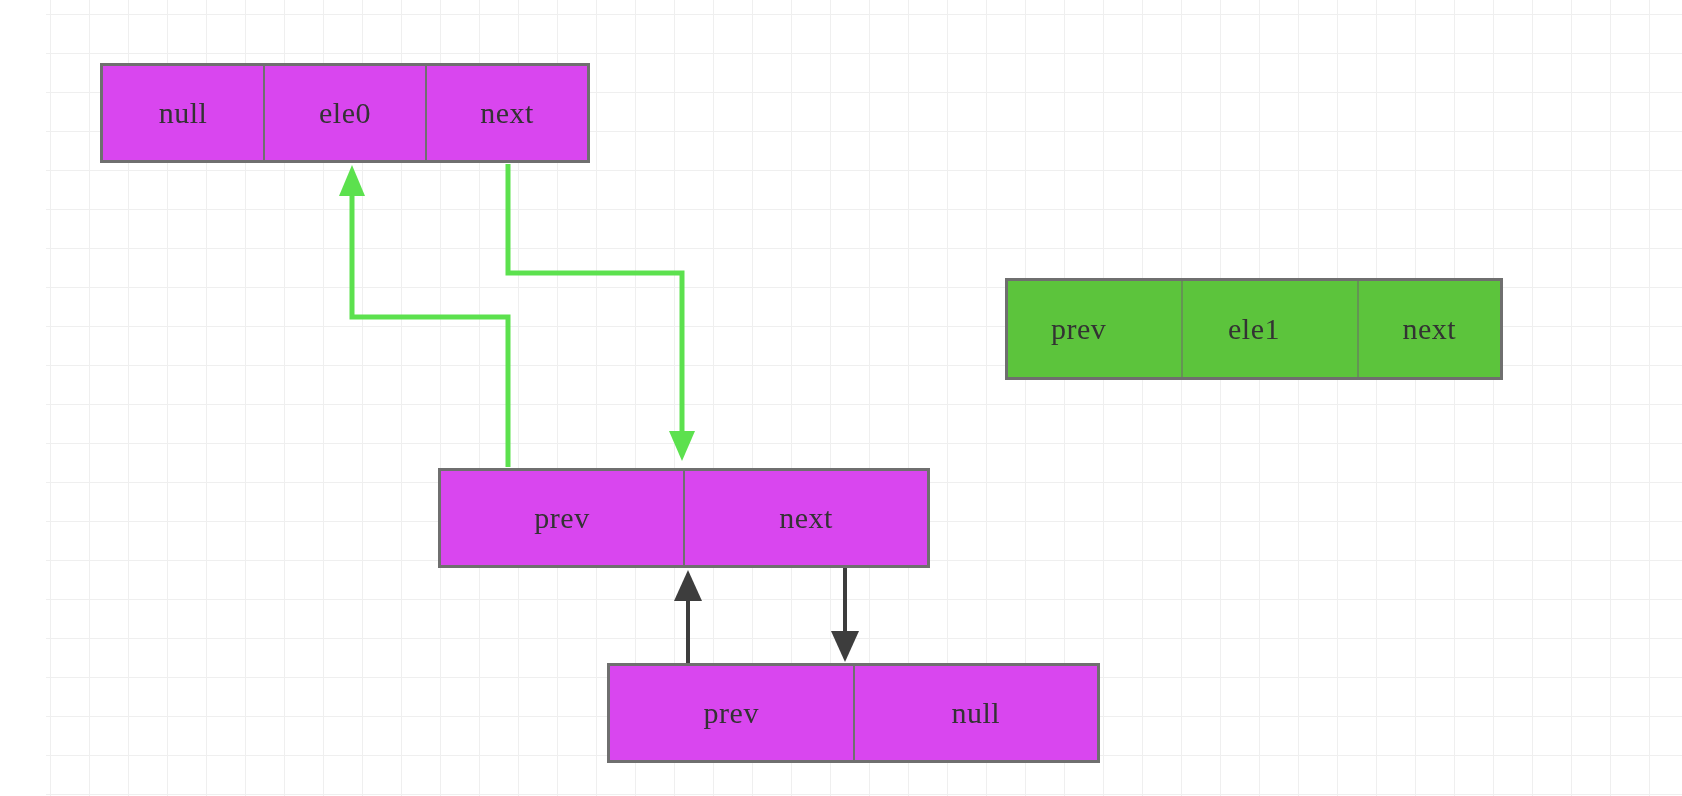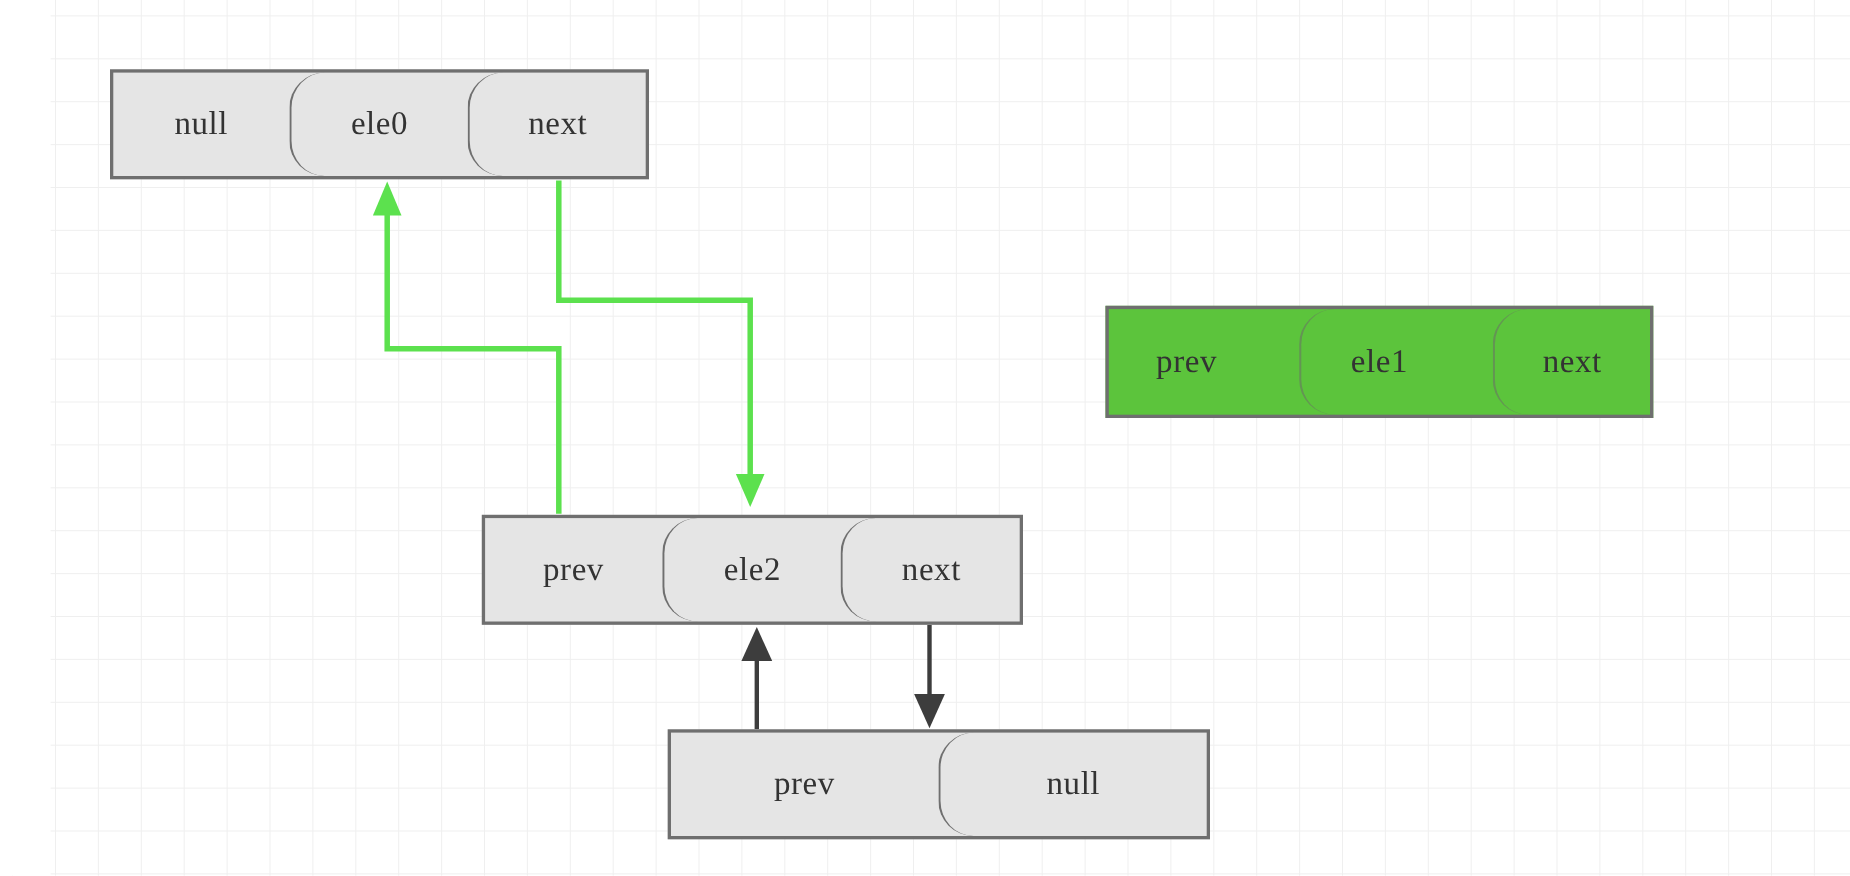--- a/index.html
+++ b/index.html
@@ -12,27 +12,27 @@
     background-size:39px 39px;
     background-position:11px 14px;
     font-family:"Liberation Serif", serif;
   }
   .edge-margin{
     position:absolute;left:0;top:0;width:46px;height:796px;
     background:#ffffff;
   }
   .node{
     position:absolute;display:flex;box-sizing:border-box;
-    background:#e5e5e5;border:3px solid #6f6f6f;
+    background:#d946ef;border:3px solid #6f6f6f;
   }
   .node .cell{
     flex:1;display:flex;align-items:center;justify-content:center;
     font-size:30px;color:#333333;letter-spacing:0.5px;
   }
-  .node .cell + .cell{border-left:2px solid #6f6f6f;border-radius:32px;}
+  .node .cell + .cell{border-left:2px solid #6f6f6f;}
   .node.green{background:#5cc43c;}
   .node.green .cell + .cell{border-left-color:#649454;margin-left:32px;}
   #node-ele0{left:100px;top:63px;width:490px;height:100px;}
   #node-ele1{left:1005px;top:278px;width:498px;height:102px;}
   #node-ele2{left:438px;top:468px;width:492px;height:100px;}
   #node-ele3{left:607px;top:663px;width:493px;height:100px;}
   svg.edges{position:absolute;left:0;top:0;width:1682px;height:796px;}
   .edge-line{fill:none;stroke-linejoin:miter;stroke-linecap:butt;}
   .edge-green{stroke-width:5px;}
   .edge-black{stroke-width:4px;}
@@ -72,20 +72,19 @@
 </div>
 
 <div class="node green" id="node-ele1">
   <div class="cell">prev</div>
   <div class="cell">ele1</div>
   <div class="cell">next</div>
 </div>
 
 <div class="node" id="node-ele2">
   <div class="cell">prev</div>
-  <div class="cell">ele2</div>
   <div class="cell">next</div>
 </div>
 
 <div class="node" id="node-ele3">
   <div class="cell">prev</div>
   <div class="cell">null</div>
 </div>
 
 </body></html>

